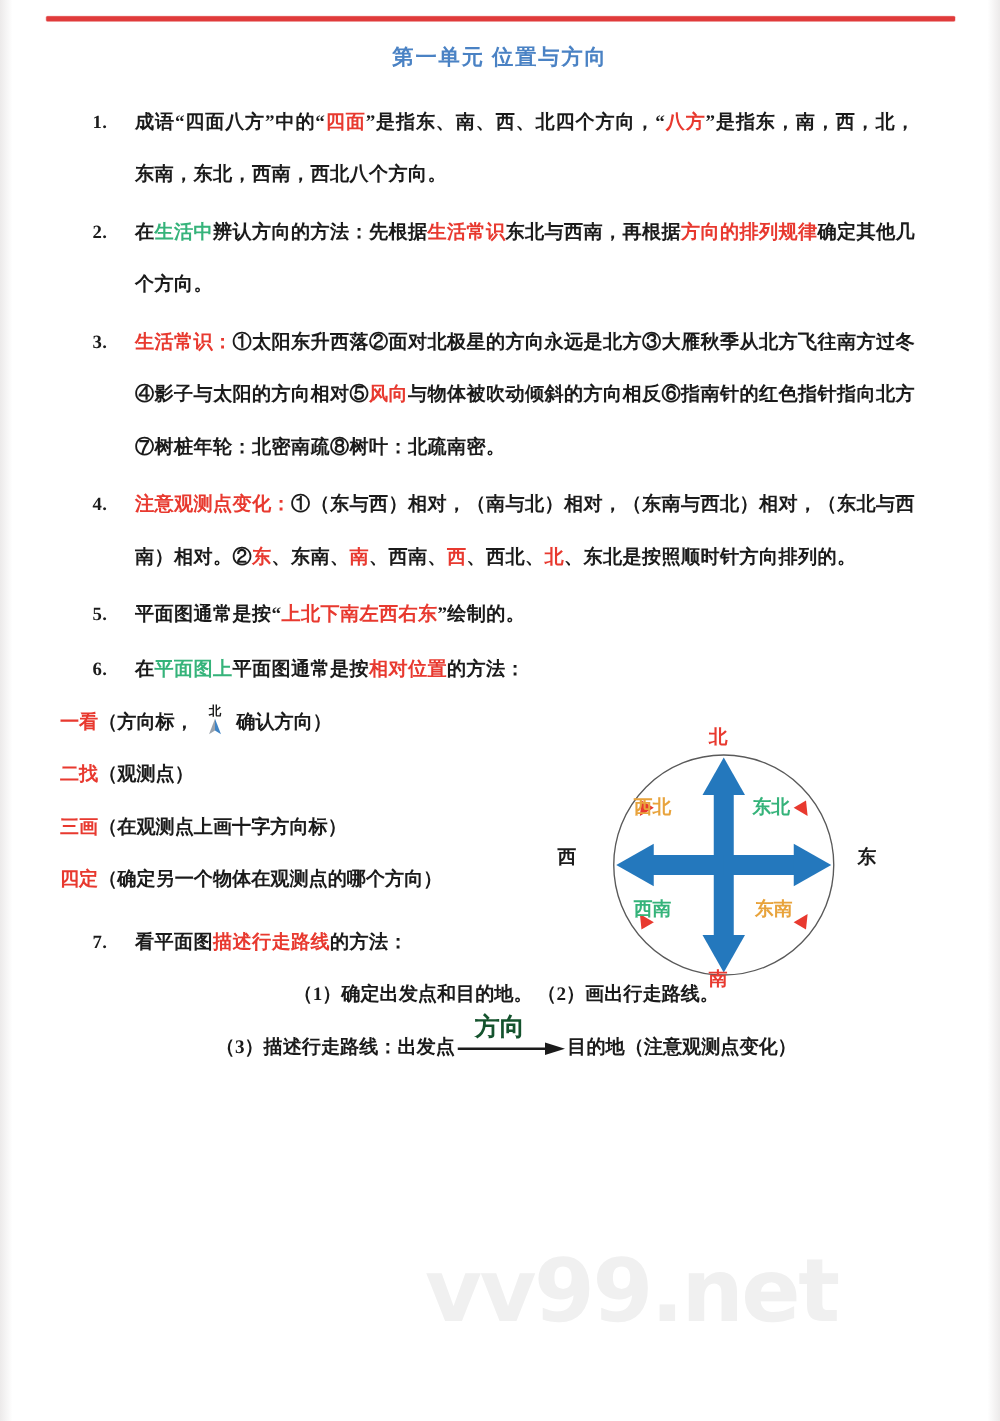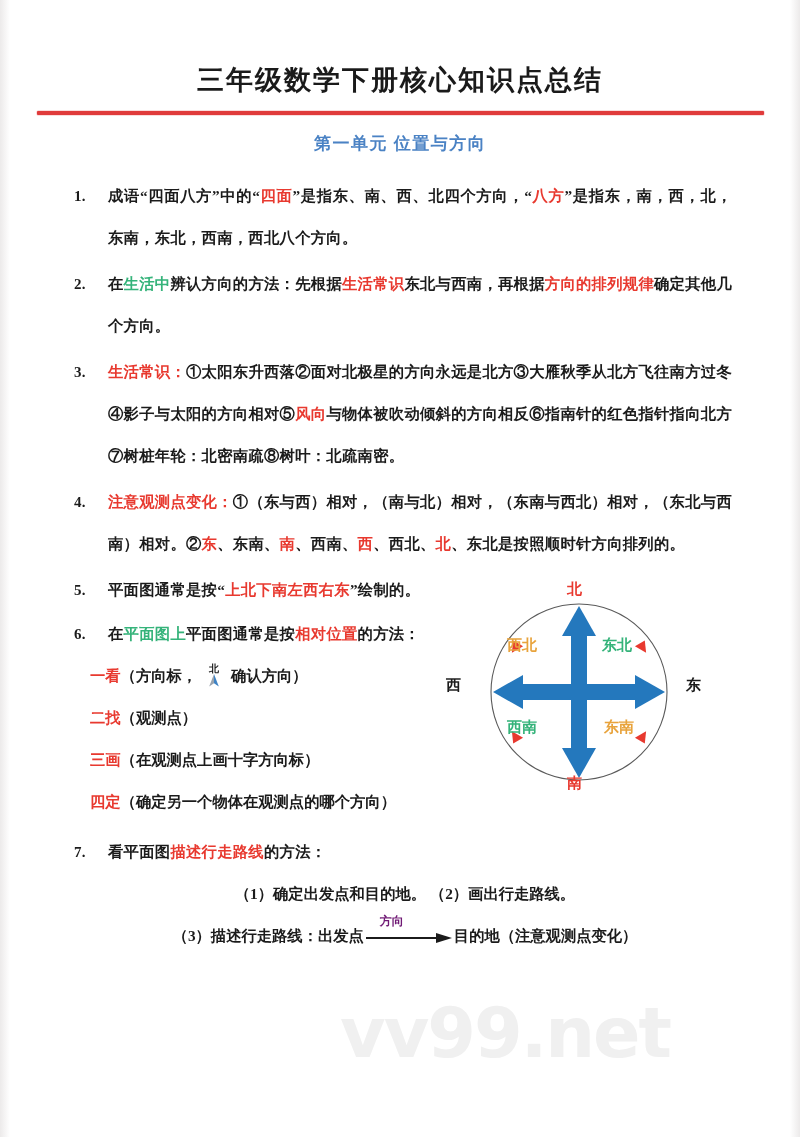--- a/index.html
+++ b/index.html
@@ -105,21 +105,21 @@
     top: 0;
     font-weight: bold;
     font-size: 15px;
     font-family: "Liberation Serif", "DejaVu Serif", serif;
   }
   .item p {
     margin: 0;
   }
 
   .sub {
-    margin: 0 68px 0 90px;
+    margin: 0 68px 0 48px;
     font-size: 15.3px;
     line-height: 42px;
     color: #1b1b1b;
     font-weight: bold;
   }
   .sub2 {
     margin: 0 68px 0 78px;
     font-size: 15.3px;
     line-height: 42px;
     color: #1b1b1b;
@@ -161,23 +161,23 @@
     position: relative;
     width: 86px;
     height: 14px;
     vertical-align: middle;
     margin: 0 2px;
   }
   .dir-arrow-label {
     position: absolute;
     left: 14px;
     top: -30px;
-    font-size: 12px;
-    font-weight: bold;
-    color: #701a75;
+    font-size: 20px;
+    font-weight: bold;
+    color: #14532d;
     white-space: nowrap;
   }
   .dir-arrow-svg {
     position: absolute;
     left: 0;
     top: 2px;
   }
 
   
   #compass {
@@ -206,21 +206,20 @@
 </style>
 </head>
 <body>
 
 <div id="page">
 
   <div class="watermark">vv99.net</div>
 
   <div class="doc">
 
-    <div class="title">三年级数学下册核心知识点总结</div>
     <div class="title-rule"></div>
     <div class="subtitle">第一单元  位置与方向</div>
 
     <div class="body-area">
 
       <div class="item" style="margin-top:18px;">
         <span class="num">1.</span>
         <p><span class="blk">成语“四面八方”中的“</span><span class="red">四面</span><span class="blk">”是指东、南、西、北四个方向，“</span><span class="red">八方</span><span class="blk">”是指东，南，西，北，东南，东北，西南，西北八个方向。</span></p>
       </div>
 

